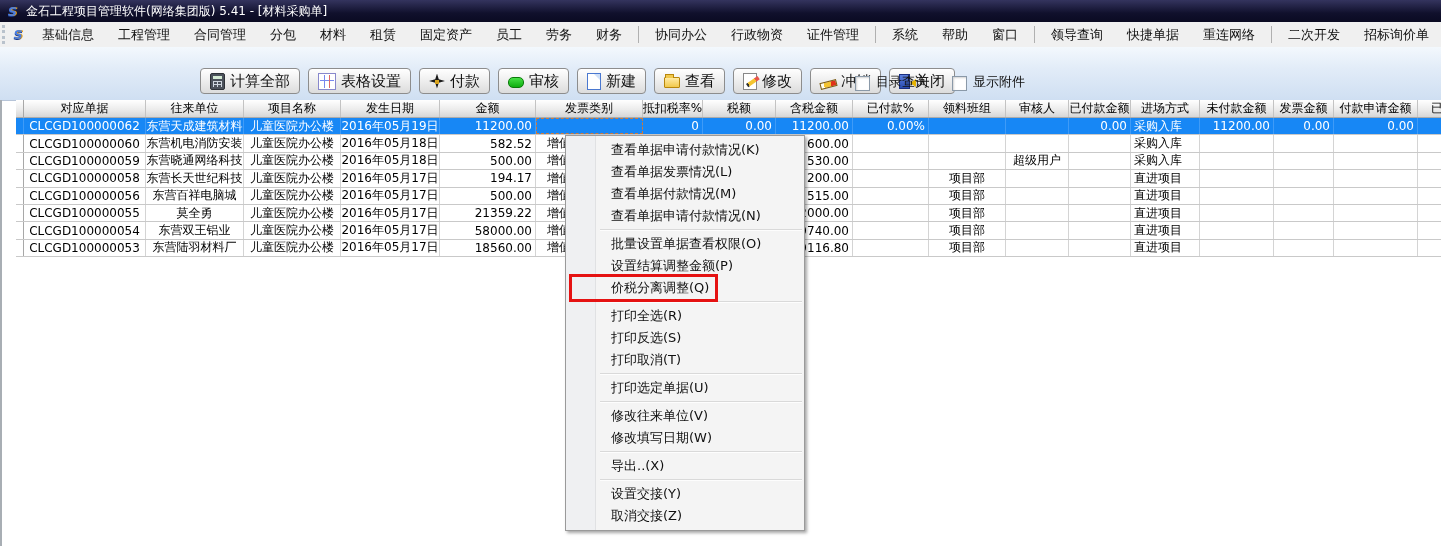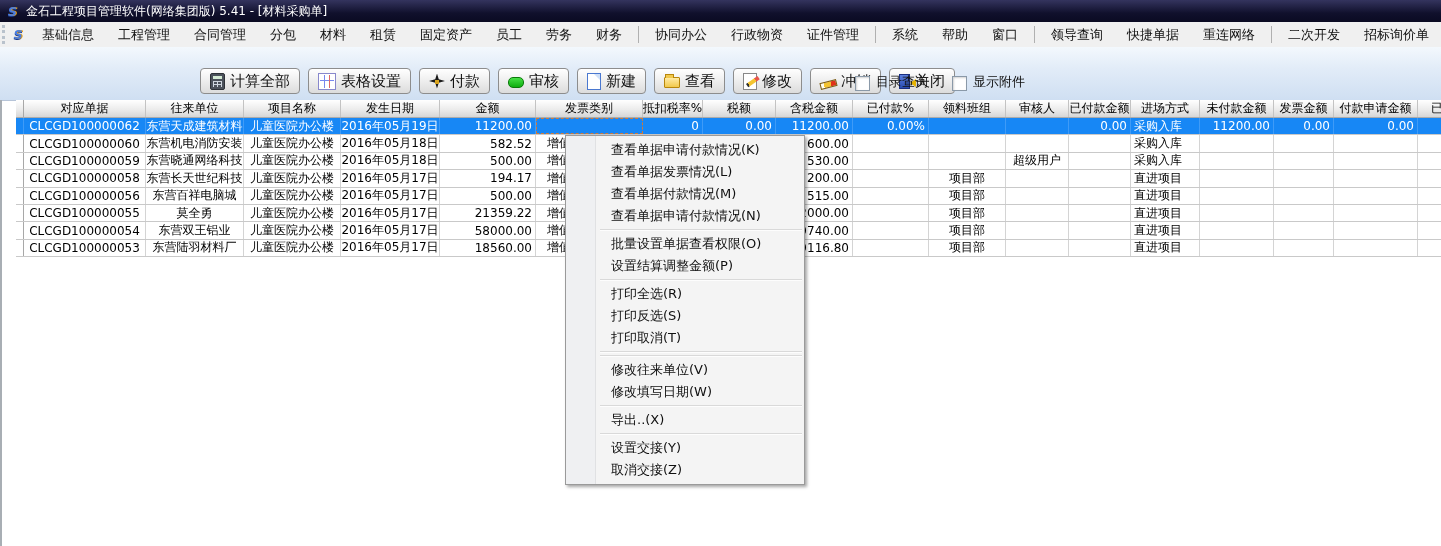--- a/index.html
+++ b/index.html
@@ -389,25 +389,27 @@
 
 <div class="context-menu" id="context-menu">
   <div class="gutter"></div>
 <div class="cm-item">查看单据申请付款情况(K)</div>
     <div class="cm-item">查看单据发票情况(L)</div>
     <div class="cm-item">查看单据付款情况(M)</div>
     <div class="cm-item">查看单据申请付款情况(N)</div>
     <div class="cm-sep"></div>
     <div class="cm-item">批量设置单据查看权限(O)</div>
     <div class="cm-item">设置结算调整金额(P)</div>
+    <div class="cm-item">价税分离调整(Q)<div class="red-box"></div></div>
     <div class="cm-sep"></div>
     <div class="cm-item">打印全选(R)</div>
     <div class="cm-item">打印反选(S)</div>
     <div class="cm-item">打印取消(T)</div>
     <div class="cm-sep"></div>
+    <div class="cm-item">打印选定单据(U)</div>
     <div class="cm-sep"></div>
     <div class="cm-item">修改往来单位(V)</div>
     <div class="cm-item">修改填写日期(W)</div>
     <div class="cm-sep"></div>
     <div class="cm-item">导出..(X)</div>
     <div class="cm-sep"></div>
     <div class="cm-item">设置交接(Y)</div>
     <div class="cm-item">取消交接(Z)</div>
   </div>
 

